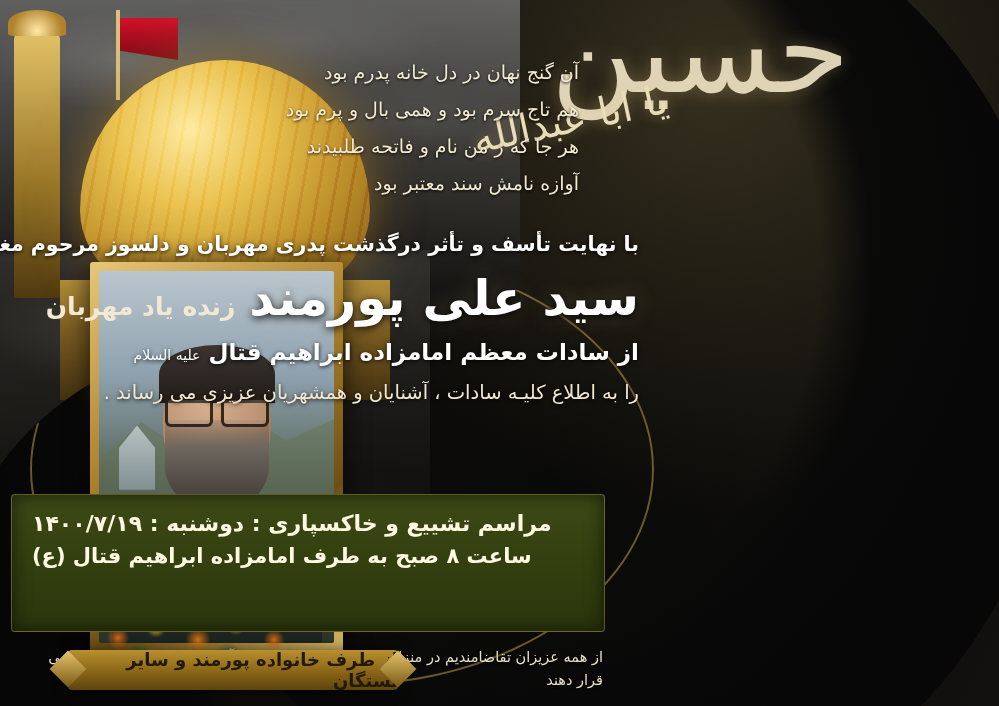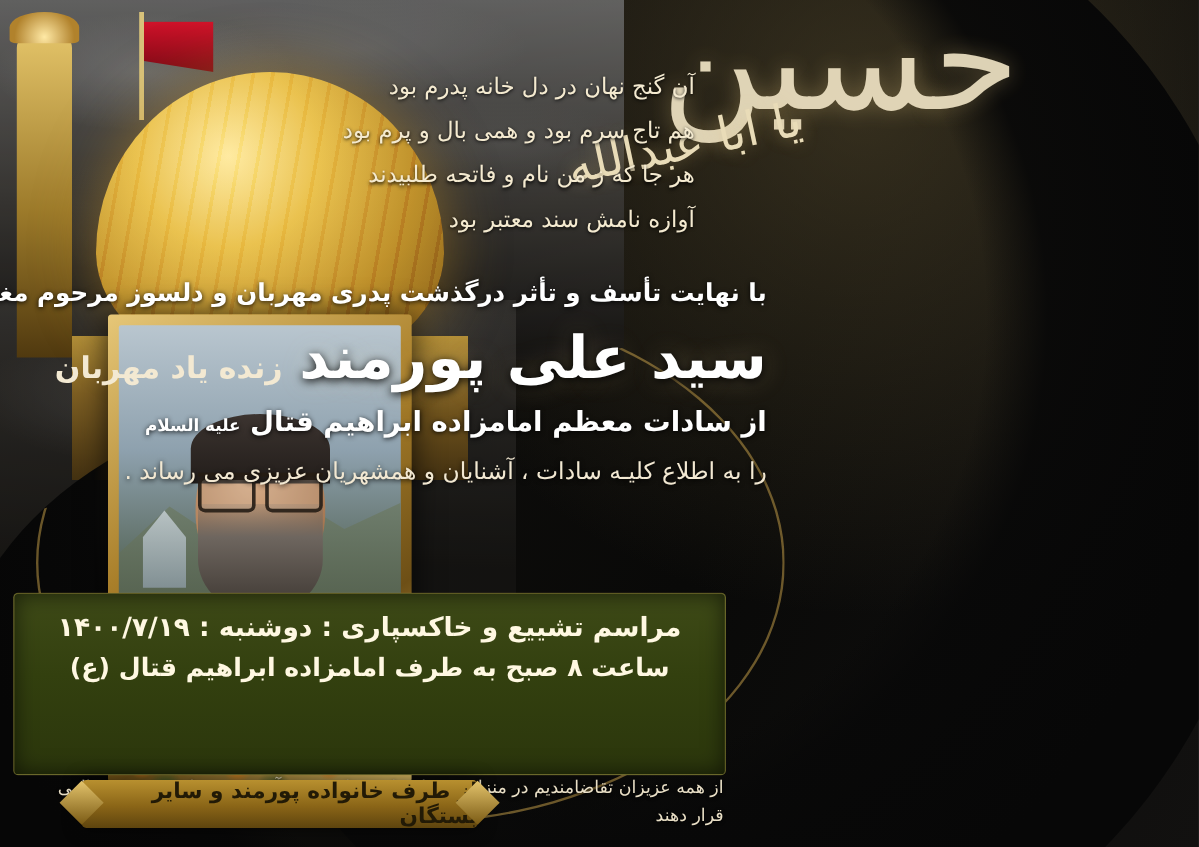--- a/index.html
+++ b/index.html
@@ -210,34 +210,34 @@
     font-size:49px;font-weight:bold;color:#ffffff;
     text-shadow:0 2px 8px rgba(0,0,0,.95),0 0 22px rgba(255,230,170,.25);
   }
   .name-prefix{
     font-size:25px;font-weight:bold;color:#f3e9d2;
   }
   .line3{
     margin-top:12px;font-size:23px;font-weight:bold;color:#ffffff;
     text-shadow:0 1px 4px rgba(0,0,0,.9);white-space:nowrap;
   }
-  .line3 .small{font-size:14px;font-weight:bold;margin-left:47px;}
+  .line3 .small{font-size:14px;font-weight:normal;margin-left:47px;}
   .line4{
     margin-top:16px;font-size:19.5px;color:#f2e8d2;
     text-shadow:0 1px 4px rgba(0,0,0,.9);white-space:nowrap;
   }
 
   
   .green-box{
     position:absolute;right:394px;top:494px;width:552px;min-height:124px;
     background:linear-gradient(180deg,#3e4a17 0%,#33400f 45%,#2b360c 100%);
     border:1px solid rgba(190,160,80,.35);
     border-radius:4px;
-    padding:12px 20px 14px;
-    text-align:center;color:#fff8e2;
+    padding:12px 20px 0;
+    text-align:left;color:#fff8e2;
     box-shadow:0 0 18px rgba(0,0,0,.6) inset;
   }
   .green-l1{font-size:22px;font-weight:bold;line-height:1.5;white-space:nowrap;}
   .green-l2{font-size:21px;font-weight:bold;line-height:1.6;white-space:nowrap;}
   .green-note{margin-top:7px;font-size:15px;line-height:1.7;color:#efe6cd;}
 
   .footer-note{
     position:absolute;right:396px;bottom:14px;width:560px;text-align:right;
     font-size:14.5px;color:#e9dfc6;line-height:1.6;
     text-shadow:0 1px 3px rgba(0,0,0,.9);

